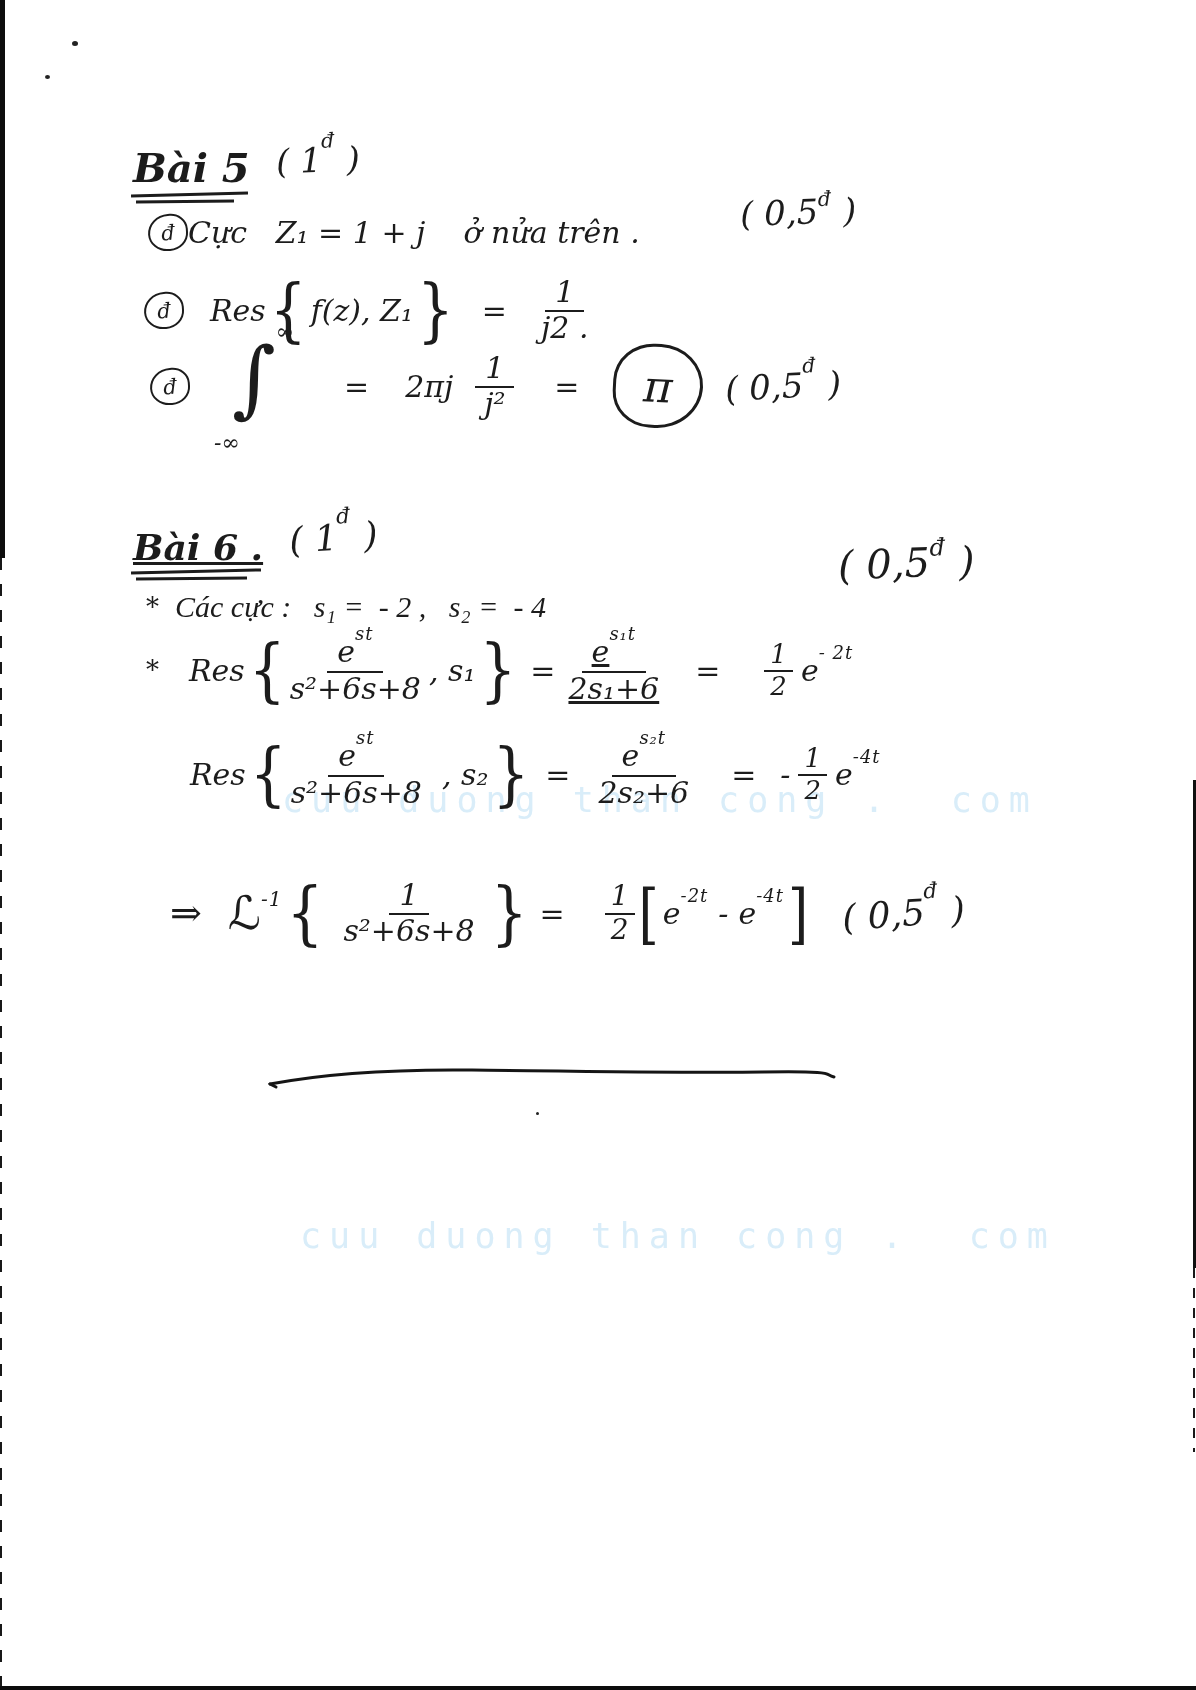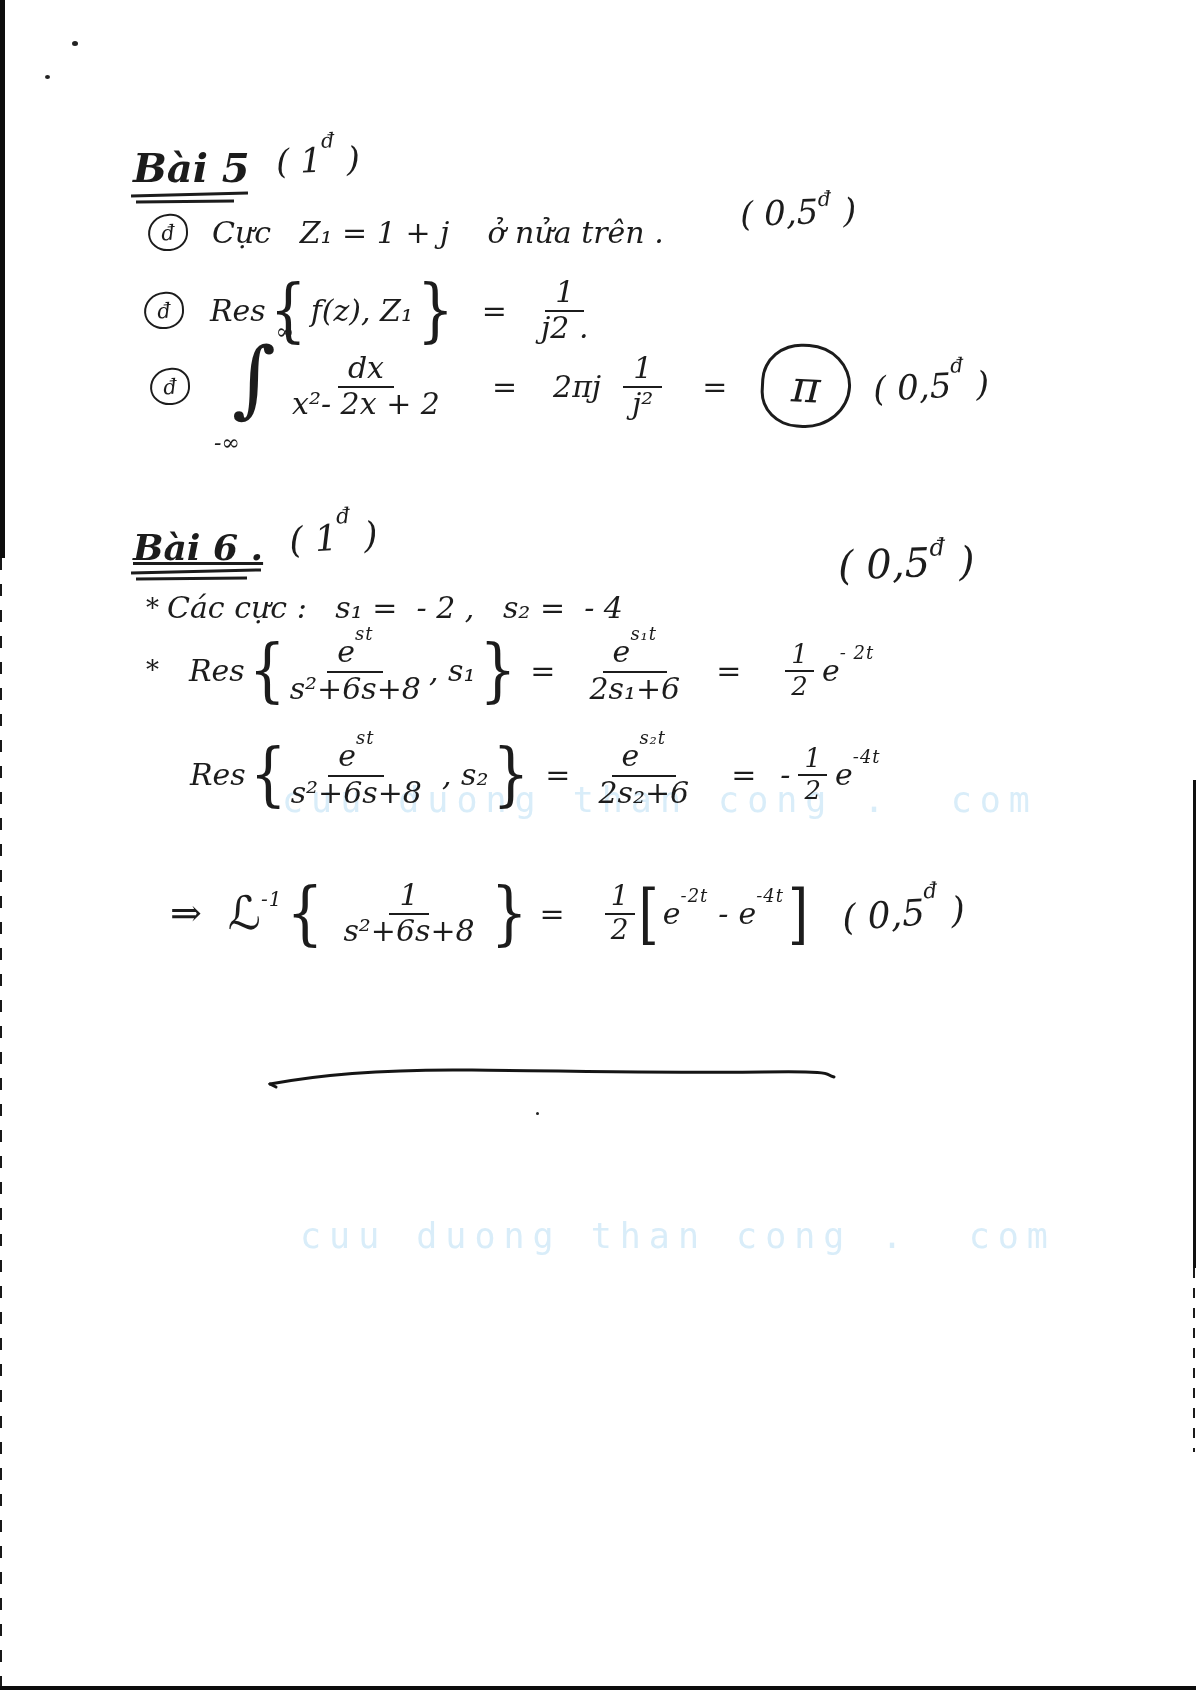--- a/index.html
+++ b/index.html
@@ -74,21 +74,21 @@
   <div class="wm" style="left:282px; top:780px;">cuu duong than cong .  com</div>
   <div class="wm" style="left:300px; top:1216px;">cuu duong than cong .  com</div>
 
   <div class="row" style="left:133px; top:144px;justify-content:space-between;">
     <span class="title dul">Bài 5</span>
     <span class="pts"><span>( 1</span><sup class="e">đ</sup><span> )</span></span>
   </div>
 
   <div class="row" style="left:148px; top:214px;">
     <span class="mk">đ</span>
-    <span class="pre" style="margin-left:24px;">Cực   Z₁ = 1 + j    ở nửa trên .</span>
+    <span class="pre" style="">Cực   Z₁ = 1 + j    ở nửa trên .</span>
   </div>
   <div class="row score" style="left:740px; top:192px; transform:rotate(-2deg);">
     <span>( 0,5</span><sup class="e">đ</sup><span> )</span>
   </div>
 
   <div class="row" style="left:144px; top:268px; height:84px;">
     <span class="mk">đ</span>
     <span style="margin-left:26px;">Res</span>
     <span class="br">{</span>
     <span>f(z), Z₁</span>
@@ -100,60 +100,56 @@
     </span>
   </div>
 
   <div class="row" style="left:150px; top:334px; height:104px;">
     <span class="mk">đ</span>
     <span class="intw" style="margin-left:28px;">
       <span class="int">∫</span>
       <span class="ihi">∞</span>
       <span class="ilo">-∞</span>
     </span>
-    <span class="frac">
-      <span class="num">dx</span>
-      <span class="den">x²- 2x + 2</span>
-    </span>
     <span style="margin-left:52px;">=</span>
     <span style="margin-left:36px;">2πj</span>
     <span class="frac" style="margin-left:22px;">
       <span class="num">1</span>
       <span class="den">j²</span>
     </span>
     <span style="margin-left:40px;">=</span>
     <span class="cpi" style="margin-left:34px;">π</span>
     <span class="score" style="margin-left:22px; transform:rotate(-3deg);"><span>( 0,5</span><sup class="e">đ</sup><span> )</span></span>
   </div>
 
   <div class="row" style="left:133px; top:526px;">
     <span class="title dul" style="font-size:36px;text-decoration:underline;">Bài 6 .</span>
     <span class="pts" style="font-size:36px; transform:translateY(-10px) rotate(-4deg);"><span>( 1</span><sup class="e">đ</sup><span> )</span></span>
   </div>
 
   <div class="row" style="left:146px; top:590px;">
     <span style="font-size:26px;">*</span>
-    <span class="pre" style="margin-left:8px;">Các cực :   s₁ =  - 2 ,   s₂ =  - 4</span>
+    <span class="pre" style="margin-left:16px;font-family:Liberation Serif, serif;">Các cực :   s₁ =  - 2 ,   s₂ =  - 4</span>
   </div>
   <div class="row score score-big" style="left:838px; top:540px; transform:rotate(-2deg);">
     <span>( 0,5</span><sup class="e">đ</sup><span> )</span>
   </div>
 
   <div class="row" style="left:146px; top:612px; height:116px;">
     <span style="font-size:26px; align-self:center;">*</span>
     <span style="margin-left:30px;">Res</span>
     <span class="br">{</span>
     <span class="frac">
       <span class="num"><span>e</span><sup class="e">st</sup></span>
       <span class="den">s²+6s+8</span>
     </span>
     <span style="margin-left:8px;">, s₁</span>
     <span class="br">}</span>
     <span style="margin-left:10px;">=</span>
-    <span class="frac" style="margin-left:34px;">
+    <span class="frac" style="margin-left:13px;text-decoration:underline;">
       <span class="num"><span>e</span><sup class="e">s₁t</sup></span>
       <span class="den">2s₁+6</span>
     </span>
     <span style="margin-left:36px;">=</span>
     <span class="frac half" style="margin-left:44px;">
       <span class="num">1</span>
       <span class="den">2</span>
     </span>
     <span style="margin-left:8px;"><span>e</span><sup class="e">- 2t</sup></span>
   </div>

